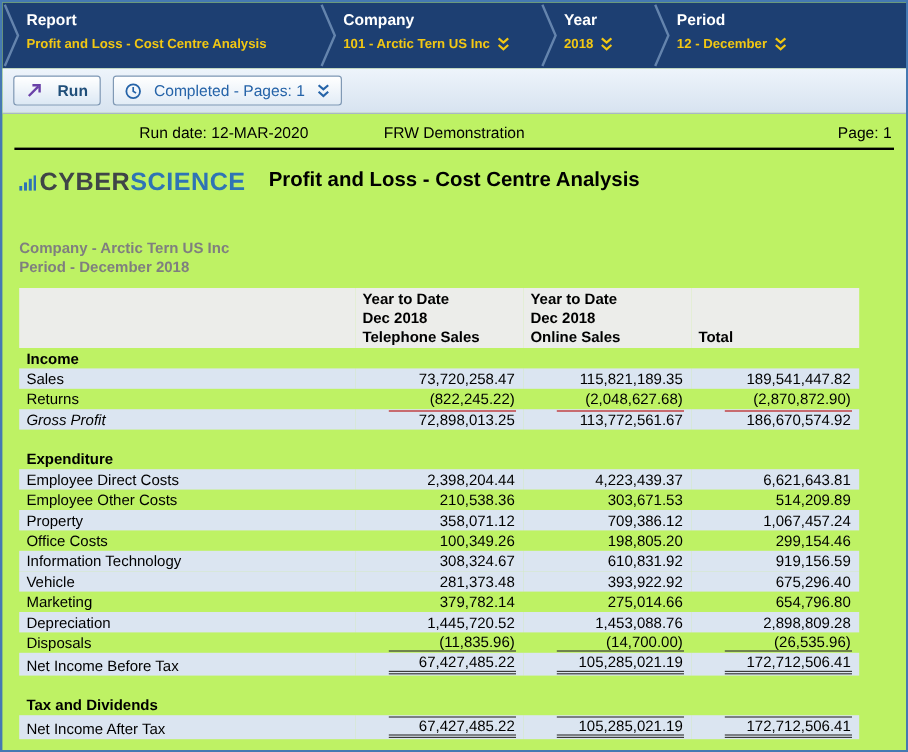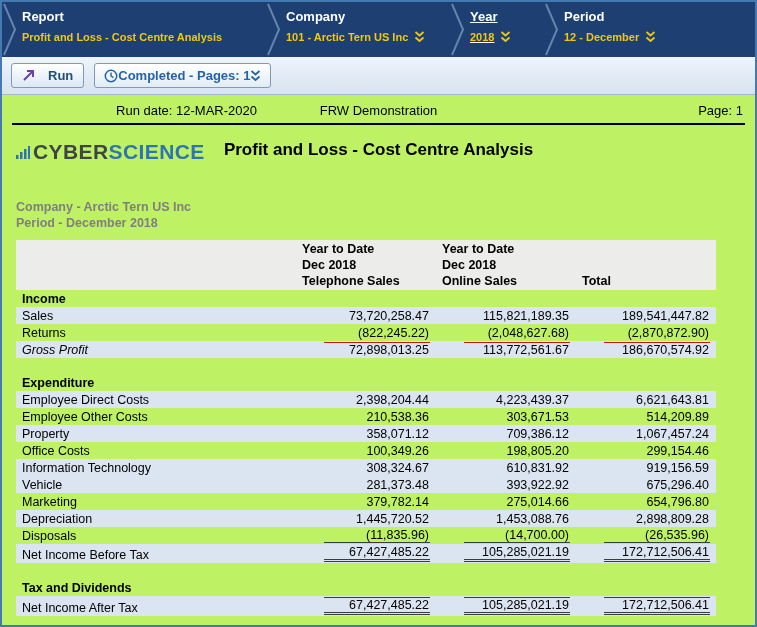--- a/index.html
+++ b/index.html
@@ -17,28 +17,28 @@
   .window{width:757px;height:627px;border:2px solid var(--outer-border);background:#bef264;overflow:hidden;}
 
   
   .crumbbar{height:55px;background:var(--navy);display:flex;align-items:stretch;color:#fff;overflow:hidden;}
   .crumb-sep{flex:0 0 auto;display:block;}
   .crumb{padding:7px 14px 0 4px;flex:0 0 auto;cursor:pointer;}
   .crumb .c-title{font-size:13px;font-weight:bold;color:#fff;display:block;}
   .crumb .c-sub{font-size:11px;font-weight:bold;color:var(--yellow);display:flex;align-items:center;gap:6px;margin-top:7px;white-space:nowrap;}
   .crumb-report{min-width:248px;}
   .crumb-company{min-width:168px;}
-  .crumb-year{min-width:78px;text-decoration:underline;}
+  .crumb-year{min-width:78px;}
   .crumb-period{min-width:130px;}
   .dbl-chevron{display:inline-block;}
 
   
   .toolbar{height:38px;background:linear-gradient(#eef4fb,#d7e3f0);border-bottom:1px solid #a9b7c6;display:flex;align-items:center;gap:10px;padding:0 9px;}
   .tb-btn{display:inline-flex;align-items:center;gap:13px;border:1px solid #8099b5;border-radius:3px;background:linear-gradient(#ffffff,#dce8f4);padding:4px 10px;font-size:13px;font-weight:bold;color:#1f4e79;cursor:pointer;font-family:"Liberation Sans",sans-serif;}
-  .status-box{display:inline-flex;align-items:center;gap:0;border:1px solid #8099b5;border-radius:3px;background:linear-gradient(#ffffff,#e2ecf6);padding:4px 9px;font-size:13px;font-weight:bold;color:var(--toolbar-text);cursor:pointer;}
+  .status-box{display:inline-flex;align-items:center;gap:10px;border:1px solid #8099b5;border-radius:3px;background:linear-gradient(#ffffff,#e2ecf6);padding:4px 9px;font-size:13px;font-weight:normal;color:var(--toolbar-text);cursor:pointer;}
 
   
   .report-meta-row{display:flex;padding:8px 12px 5px 12px;font-size:13px;color:#000;}
   .report-meta-row .l{flex:1;text-align:right;}
   .report-meta-row .c{flex:1;text-align:center;}
   .report-meta-row .r{flex:1;text-align:right;}
   .black-rule{border:none;border-top:2px solid #000;margin:0 10px;}
 
   
   .title-row{position:relative;height:44px;margin-top:8px;}

